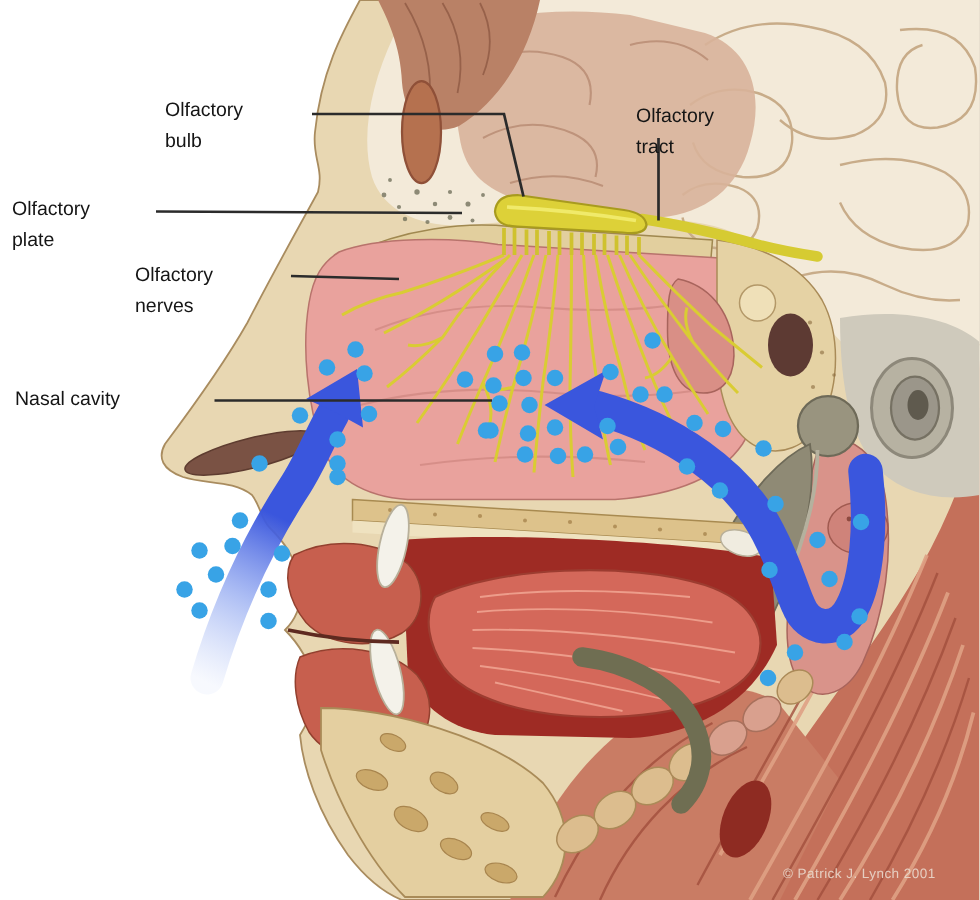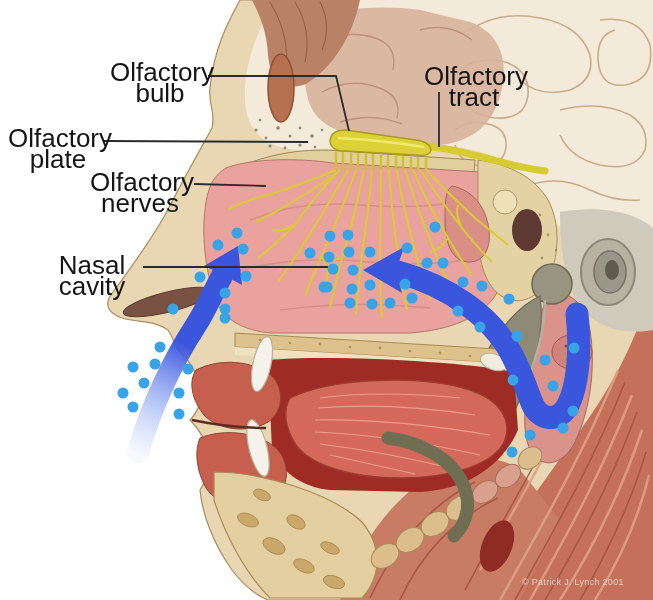--- a/index.html
+++ b/index.html
@@ -1,20 +1,20 @@
 <!DOCTYPE html>
 <html><head>
 <meta charset="utf-8">
 <style>
   html,body{margin:0;padding:0;background:#fff;}
   #stage{position:relative;width:653px;height:600px;background:#ffffff;overflow:hidden;
          font-family:"Liberation Sans","DejaVu Sans",sans-serif;}
   #stage svg{position:absolute;left:0;top:0;}
-  .anat-label{position:absolute;color:#151515;font-size:26px;line-height:21px;
-              text-align:center;white-space:pre-line;letter-spacing:0;}
+  .anat-label{position:absolute;color:#151515;font-size:13px;line-height:21px;
+              text-align:left;white-space:pre-line;letter-spacing:0;}
   .credit{position:absolute;left:522px;top:577px;font-size:9px;color:#ead9cd;
           opacity:.9;letter-spacing:.3px;}
 </style>
 </head>
 <body>
 
 <div id="stage">
 
 <svg width="653" height="600" viewBox="0 0 653 600">
   <defs>
@@ -326,17 +326,17 @@
 </svg>
 
 <div class="anat-label" style="left:110px;top:62px;width:100px;">Olfactory
 bulb</div>
 <div class="anat-label" style="left:424px;top:66px;width:100px;">Olfactory
 tract</div>
 <div class="anat-label" style="left:8px;top:128px;width:100px;">Olfactory
 plate</div>
 <div class="anat-label" style="left:90px;top:172px;width:100px;">Olfactory
 nerves</div>
-<div class="anat-label" style="left:32px;top:255px;width:120px;">Nasal cavity</div>
+<div class="anat-label" style="left:10px;top:255px;width:120px;">Nasal cavity</div>
 
 <div class="credit">© Patrick J. Lynch 2001</div>
 
 </div>
 
 </body></html>

